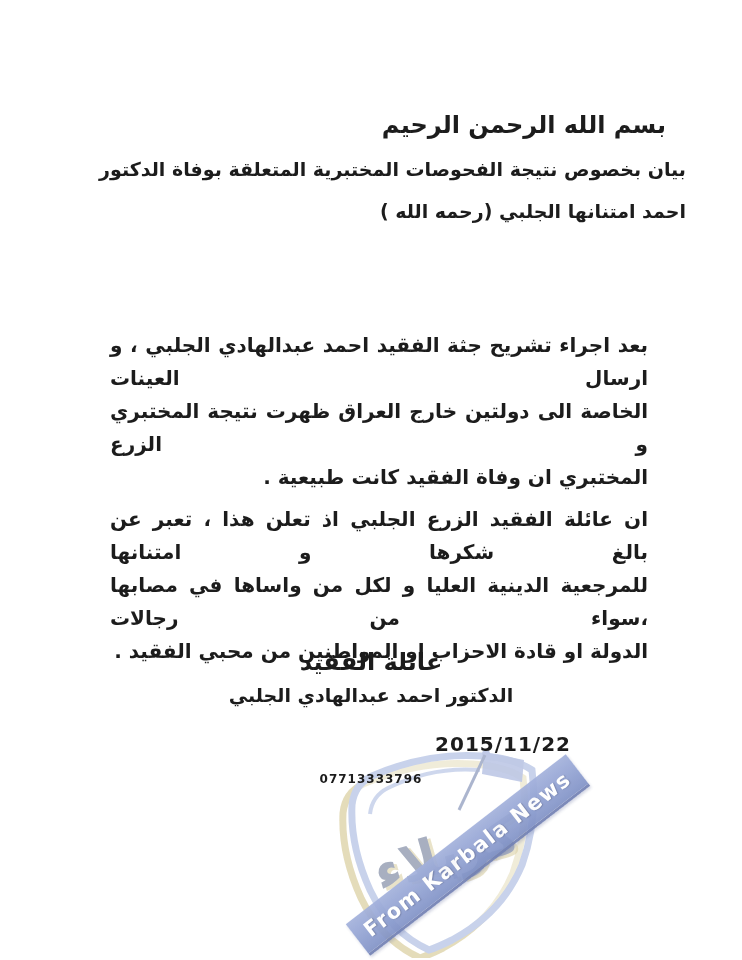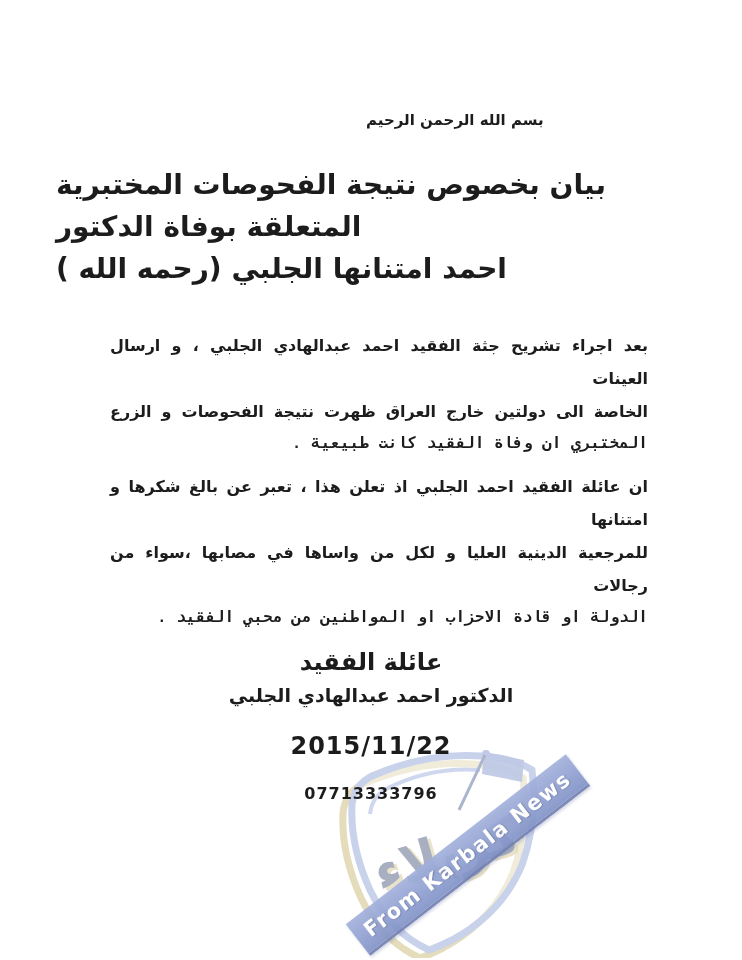--- a/index.html
+++ b/index.html
@@ -11,45 +11,45 @@
     font-family:"DejaVu Sans", sans-serif;
     color:#1c1c1c;
     overflow:hidden;
   }
 
   
   .txt { position:absolute; z-index:2; font-weight:bold; }
 
   .bismillah {
     top:111px; left:366px; width:300px;
-    text-align:left; font-size:15px; direction:rtl;
+    text-align:right; font-size:24px; direction:rtl;
   }
 
   .doc-title {
-    top:164px; left:56px; width:630px;
-    text-align:left; font-size:28px; line-height:42px;
+    top:148px; left:56px; width:630px;
+    text-align:right; font-size:19px; line-height:42px;
     direction:rtl;
   }
 
   .body-block {
     top:329px; left:110px; width:538px;
-    direction:rtl; font-size:16px; line-height:33px;
+    direction:rtl; font-size:20px; line-height:33px;
   }
   .para-2 { margin-top:9px; }
   .bline.full { text-align:justify; text-align-last:justify; }
-  .bline.end  { text-align:right;font-family:Liberation Mono, monospace; }
+  .bline.end  { text-align:right; }
 
   .signature {
     top:648px; left:171px; width:400px;
     text-align:center; direction:rtl;
   }
   .sig-family { font-size:24px; }
   .sig-name   { font-size:19px; margin-top:8px; }
-  .sig-date   { font-size:24px; margin-top:26px; direction:ltr; letter-spacing:1px; }
-  .sig-phone  { font-size:16px; margin-top:24px; direction:ltr; letter-spacing:1px; }
+  .sig-date   { font-size:20px; margin-top:26px; direction:ltr; letter-spacing:1px;text-align:right; }
+  .sig-phone  { font-size:12px; margin-top:16px; direction:ltr; letter-spacing:1px; }
 
   
   .watermark { position:absolute; z-index:1; }
 
   .wm-shield { left:332px; top:750px; width:230px; height:208px; opacity:0.9; }
 
   .wm-callig {
     left:380px; top:826px; width:140px;
     font-size:52px; font-weight:bold;
     color:#99a2b6; opacity:0.85;
@@ -104,25 +104,25 @@
   <div class="txt bismillah">بسم الله الرحمن الرحيم</div>
 
   <div class="txt doc-title">
     <div>بيان بخصوص نتيجة الفحوصات المختبرية المتعلقة بوفاة الدكتور</div>
     <div>احمد امتنانها الجلبي (رحمه الله )</div>
   </div>
 
   <div class="txt body-block">
     <div class="para para-1">
       <div class="bline full">بعد اجراء تشريح جثة الفقيد احمد عبدالهادي الجلبي ، و ارسال العينات</div>
-      <div class="bline full">الخاصة الى دولتين خارج العراق ظهرت نتيجة الفحوصات و الزرع</div>
+      <div class="bline full">الخاصة الى دولتين خارج العراق ظهرت نتيجة المختبري و الزرع</div>
       <div class="bline end">المختبري ان وفاة الفقيد كانت طبيعية .</div>
     </div>
     <div class="para para-2">
-      <div class="bline full">ان عائلة الفقيد احمد الجلبي اذ تعلن هذا ، تعبر عن بالغ شكرها و امتنانها</div>
+      <div class="bline full">ان عائلة الفقيد الزرع الجلبي اذ تعلن هذا ، تعبر عن بالغ شكرها و امتنانها</div>
       <div class="bline full">للمرجعية الدينية العليا و لكل من واساها في مصابها ،سواء من رجالات</div>
       <div class="bline end">الدولة او قادة الاحزاب او المواطنين من محبي الفقيد .</div>
     </div>
   </div>
 
   <div class="txt signature">
     <div class="sig-family">عائلة الفقيد</div>
     <div class="sig-name">الدكتور احمد عبدالهادي الجلبي</div>
     <div class="sig-date">2015/11/22</div>
     <div class="sig-phone">07713333796</div>

